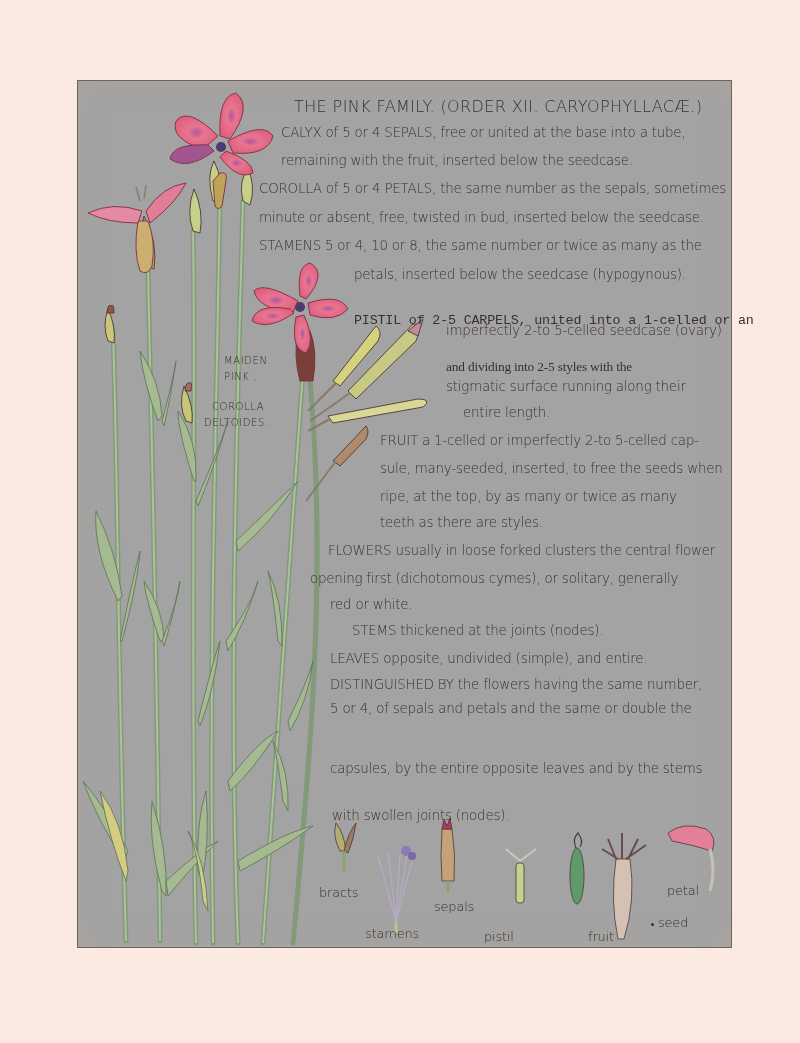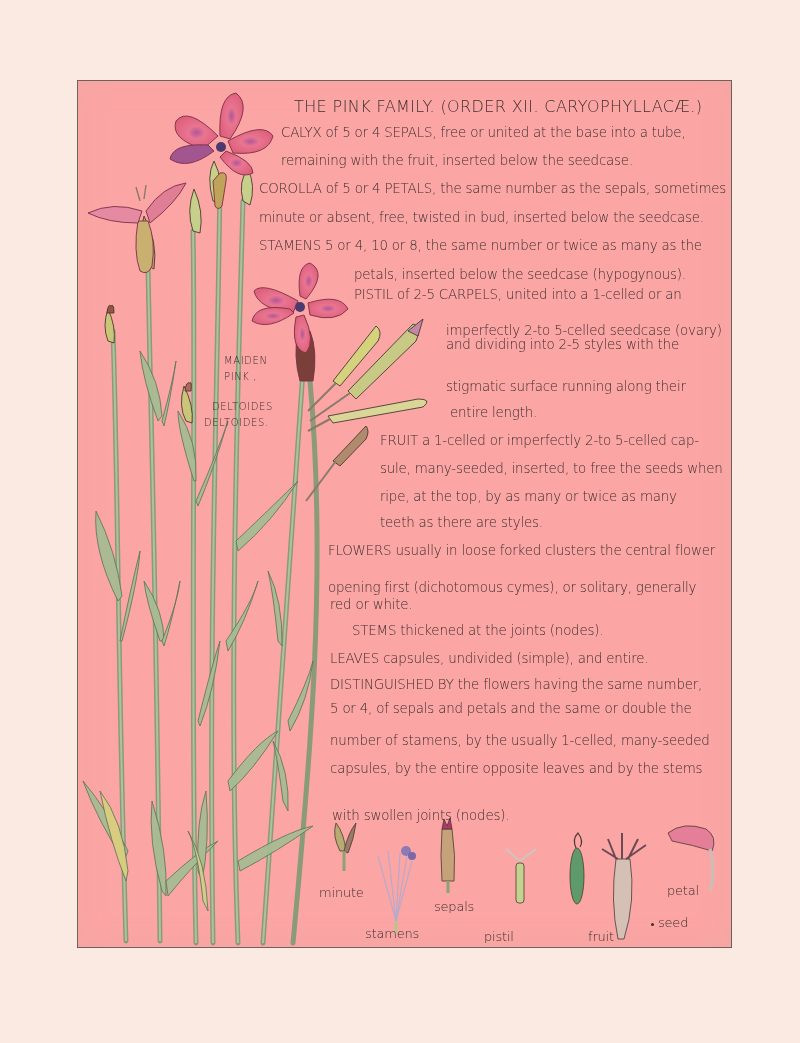--- a/index.html
+++ b/index.html
@@ -9,21 +9,21 @@
     position: relative;
     overflow: hidden;
     font-family: "DejaVu Sans", sans-serif;
     color: #3a2f2a;
   }
   .plate {
     position: absolute;
     left: 77px; top: 80px;
     width: 653px; height: 866px;
     border: 1px solid #6f625b;
-    background: #fca5a5;
+    background: #a3a3a3;
     box-shadow: inset 0 0 30px rgba(200,170,150,0.18);
   }
   .illus {
     position: absolute; left: 0; top: 0;
     width: 653px; height: 866px;
   }
   .txt {
     position: absolute;
     font-family: "DejaVu Sans", sans-serif;
     font-weight: 300;
@@ -185,50 +185,49 @@
   </svg>
 
   <div class="txt title" style="left:216px; top:16px;">THE PINK FAMILY. (ORDER XII. CARYOPHYLLACÆ.)</div>
 
   <div class="txt body" style="left:203px; top:44px;">CALYX of 5 or 4 SEPALS, free or united at the base into a tube,</div>
   <div class="txt body" style="left:203px; top:72px;">remaining with the fruit, inserted below the seedcase.</div>
   <div class="txt body" style="left:181px; top:100px;">COROLLA of 5 or 4 PETALS, the same number as the sepals, sometimes</div>
   <div class="txt body" style="left:181px; top:129px;">minute or absent, free, twisted in bud, inserted below the seedcase.</div>
   <div class="txt body" style="left:181px; top:157px;">STAMENS 5 or 4, 10 or 8, the same number or twice as many as the</div>
   <div class="txt body" style="left:276px; top:186px;">petals, inserted below the seedcase (hypogynous).</div>
-  <div class="txt body" style="left:276px; top:206px;">PISTIL of 2-5 CARPELS, united into a 1-celled or an</div>
+  <div class="txt body" style="left:276px; top:232px;font-family:Liberation Mono, monospace;">PISTIL of 2-5 CARPELS, united into a 1-celled or an</div>
   <div class="txt body" style="left:368px; top:242px;">imperfectly 2-to 5-celled seedcase (ovary)</div>
-  <div class="txt body" style="left:368px; top:256px;">and dividing into 2-5 styles with the</div>
+  <div class="txt body" style="left:368px; top:278px;font-family:Liberation Serif, serif;">and dividing into 2-5 styles with the</div>
   <div class="txt body" style="left:368px; top:298px;">stigmatic surface running along their</div>
-  <div class="txt body" style="left:372px; top:324px;">entire length.</div>
+  <div class="txt body" style="left:385px; top:324px;">entire length.</div>
   <div class="txt body" style="left:302px; top:352px;">FRUIT a 1-celled or imperfectly 2-to 5-celled cap-</div>
   <div class="txt body" style="left:302px; top:380px;">sule, many-seeded, inserted, to free the seeds when</div>
   <div class="txt body" style="left:302px; top:408px;">ripe, at the top, by as many or twice as many</div>
   <div class="txt body" style="left:302px; top:434px;">teeth as there are styles.</div>
   <div class="txt body" style="left:250px; top:462px;">FLOWERS usually in loose forked clusters the central flower</div>
-  <div class="txt body" style="left:250px; top:490px;margin-top:9px;">opening first (dichotomous cymes), or solitary, generally</div>
+  <div class="txt body" style="left:232px; top:490px;">opening first (dichotomous cymes), or solitary, generally</div>
   <div class="txt body" style="left:252px; top:516px;">red or white.</div>
   <div class="txt body" style="left:252px; top:542px;margin-left:22px;">STEMS thickened at the joints (nodes).</div>
-  <div class="txt body" style="left:252px; top:570px;">LEAVES capsules, undivided (simple), and entire.</div>
+  <div class="txt body" style="left:252px; top:570px;">LEAVES opposite, undivided (simple), and entire.</div>
   <div class="txt body" style="left:252px; top:596px;">DISTINGUISHED BY the flowers having the same number,</div>
   <div class="txt body" style="left:252px; top:620px;">5 or 4, of sepals and petals and the same or double the</div>
-  <div class="txt body" style="left:252px; top:652px;">number of stamens, by the usually 1-celled, many-seeded</div>
   <div class="txt body" style="left:252px; top:680px;">capsules, by the entire opposite leaves and by the stems</div>
   <div class="txt body" style="left:254px; top:727px;">with swollen joints (nodes).</div>
 
   <div class="txt label" style="left:144px; top:272px;">
     <div style="padding-left:2px;">MAIDEN</div>
     <div style="padding-left:2px;">PINK ,</div>
   </div>
   <div class="txt label" style="left:126px; top:318px;">
-    <div style="padding-left:8px;">DELTOIDES</div>
+    <div style="padding-left:8px;">COROLLA</div>
     <div>DELTOIDES.</div>
   </div>
 
-  <div class="txt part" style="left:241px; top:804px;">minute</div>
+  <div class="txt part" style="left:241px; top:804px;">bracts</div>
   <div class="txt part" style="left:287px; top:845px;">stamens</div>
   <div class="txt part" style="left:356px; top:818px;">sepals</div>
   <div class="txt part" style="left:406px; top:848px;">pistil</div>
   <div class="txt part" style="left:510px; top:848px;">fruit</div>
   <div class="txt part" style="left:589px; top:802px;">petal</div>
   <div class="seed-dot" style="left:573px; top:842px;"></div>
   <div class="txt part" style="left:580px; top:834px;">seed</div>
 
 </div>
 

